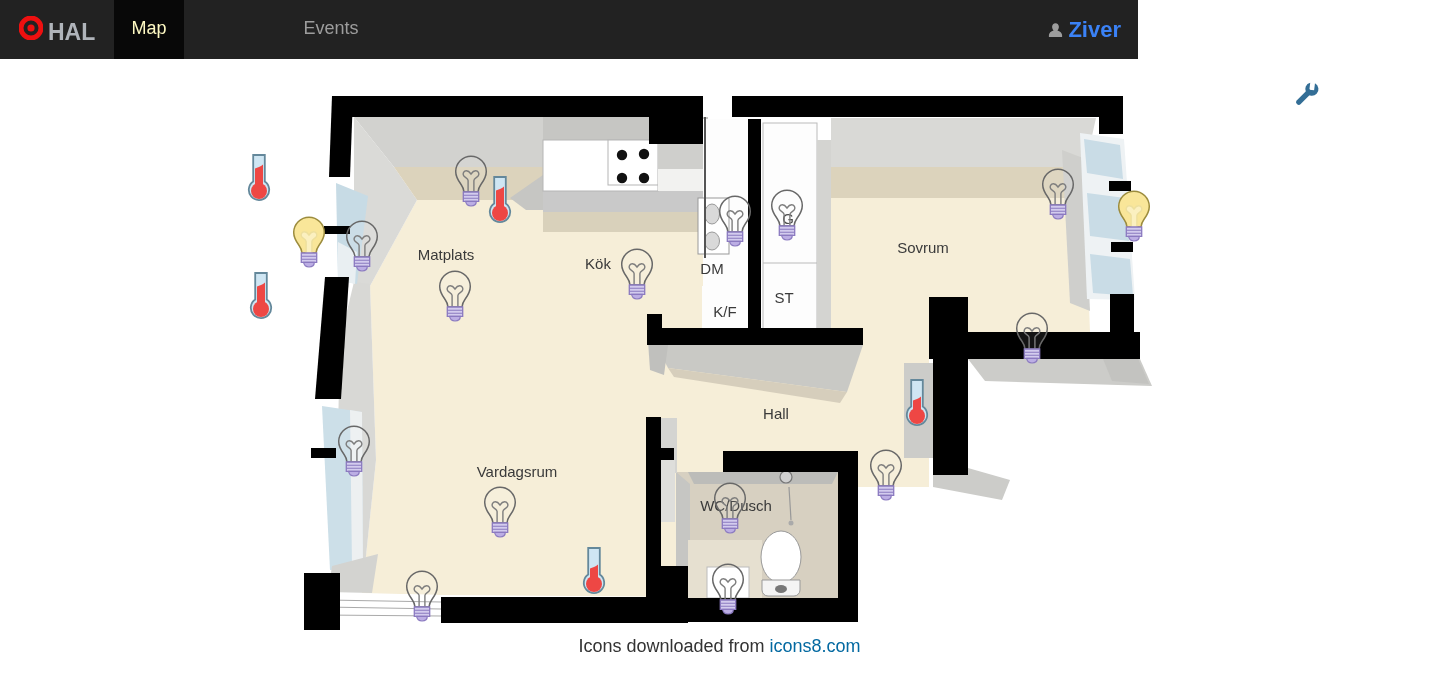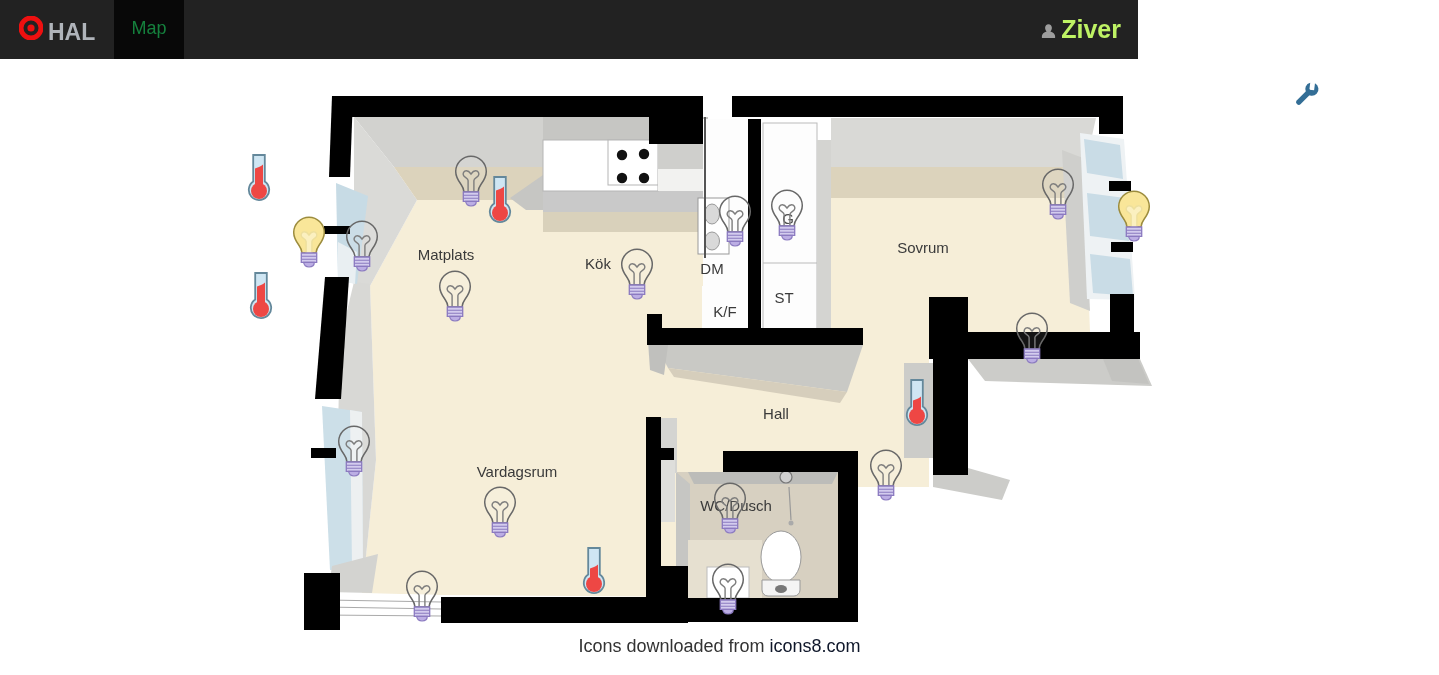--- a/index.html
+++ b/index.html
@@ -1,34 +1,35 @@
 <!DOCTYPE html>
 <html><head>
 <meta charset="utf-8">
 <style>
   html,body{margin:0;padding:0;background:#fff;font-family:"Liberation Sans",sans-serif;}
   .navbar{position:absolute;left:0;top:0;width:1138px;height:59px;background:#222;}
   .brand{position:absolute;left:48px;top:13px;font-size:23px;font-weight:bold;color:#b0b4ba;line-height:38px;}
   .logo{position:absolute;left:19px;top:16px;width:24px;height:24px;}
   .tab{position:absolute;top:0;height:59px;line-height:57px;font-size:18px;color:#9d9d9d;text-align:center;}
-  .tab.active{background:#080808;color:#15803d;}
-  .user{position:absolute;right:17px;top:0;height:59px;line-height:59px;font-size:25px;font-weight:bold;color:#bef264;}
+  .tab.active{background:#080808;color:#fef9c3;}
+  .user{position:absolute;right:17px;top:0;height:59px;line-height:59px;font-size:22px;font-weight:bold;color:#3b82f6;}
   .caption{position:absolute;left:0;top:636px;width:1439px;text-align:center;font-size:18px;color:#333;}
-  .caption a{color:#0f172a;text-decoration:none;}
+  .caption a{color:#0369a1;text-decoration:none;}
   svg text{font-family:"Liberation Sans",sans-serif;}
 </style>
 </head>
 <body>
 <div class="navbar">
   <svg class="logo" viewBox="0 0 24 24">
     <circle cx="12" cy="12" r="10" fill="none" stroke="#ee1010" stroke-width="5"></circle>
     <circle cx="12" cy="12" r="3.6" fill="#ee1010"></circle>
   </svg>
   <div class="brand">HAL</div>
   <div class="tab active" style="left:114px;width:70px;">Map</div>
+  <div class="tab" style="left:284px;width:94px;">Events</div>
   <div class="user"><svg width="17" height="17" viewBox="0 0 17 17" style="vertical-align:-2px;margin-right:4px;">
         <path fill="#9d9d9d" d="M8.5 1.2c2 0 3.4 1.5 3.4 3.6 0 1.5-.6 2.9-1.5 3.7 2.6.7 4.7 2.6 4.7 4.6v2H1.9v-2c0-2 2.1-3.9 4.7-4.6-.9-.8-1.5-2.2-1.5-3.7 0-2.1 1.4-3.6 3.4-3.6z"></path>
       </svg>Ziver</div>
 </div>
 
 <svg id="plan" width="1439" height="616" viewBox="0 59 1439 616" style="position:absolute;left:0;top:59px;">
 <defs>
   <g id="bulb">
     <path d="M17,1.2 a15.3,15.3 0 0 1 15.3,15.3 c0,5.8 -2.9,9.6 -5.4,13 c-1.7,2.3 -2.6,4.7 -2.9,7.5 l-14,0 c-0.3,-2.8 -1.2,-5.2 -2.9,-7.5 c-2.5,-3.4 -5.4,-7.2 -5.4,-13 A15.3,15.3 0 0 1 17,1.2 z" fill="rgba(255,255,255,0.08)" stroke="#686868" stroke-width="1.5"></path>
     <path d="M14.1,37 L14.1,25.5 C14.1,23 10.8,22.7 9.6,20.7 C8.3,18.5 9.9,15.8 12.4,15.8 C14.3,15.8 15.7,17.2 17,19 C18.3,17.2 19.7,15.8 21.6,15.8 C24.1,15.8 25.7,18.5 24.4,20.7 C23.2,22.7 19.9,23 19.9,25.5 L19.9,37" fill="none" stroke="#7d7d7d" stroke-width="1.4"></path>

